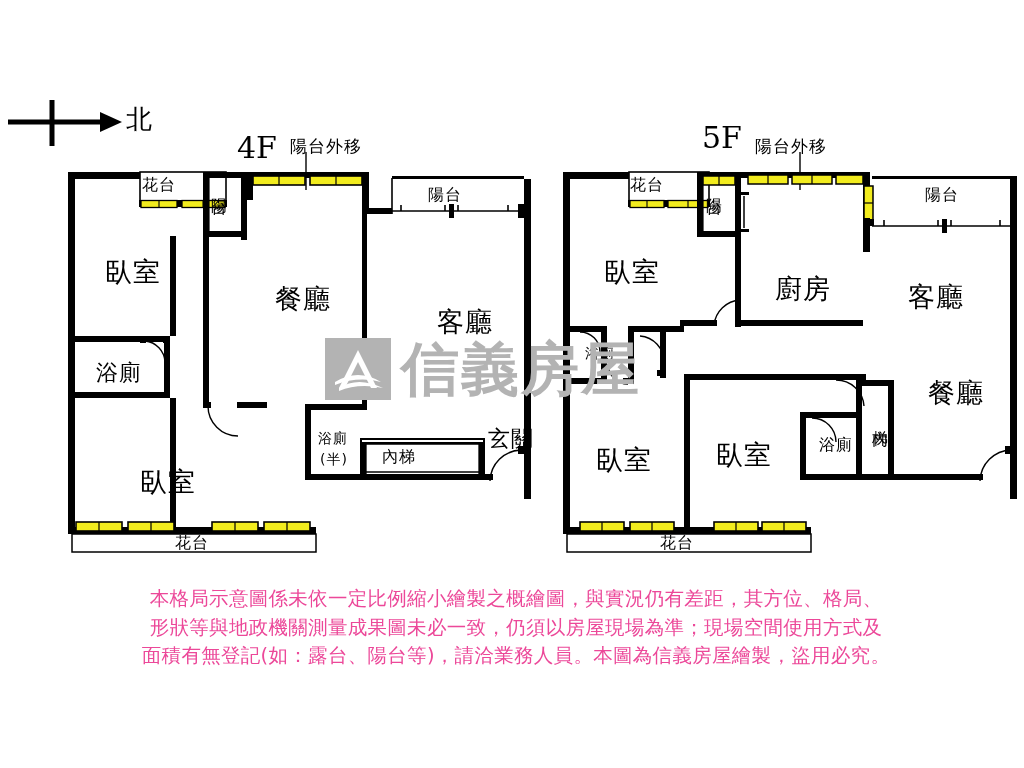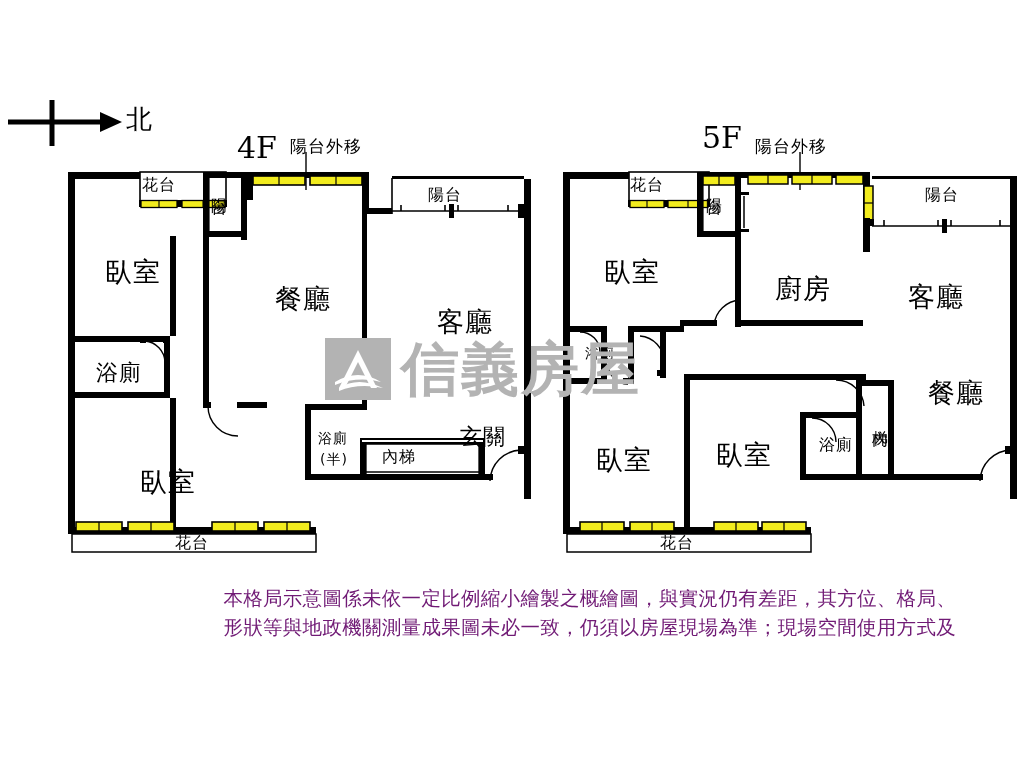--- a/index.html
+++ b/index.html
@@ -23,21 +23,21 @@
   .sz15{font-size:14px;}
   .vert{writing-mode:vertical-rl;text-orientation:upright;letter-spacing:0px;line-height:1.0;}
   .ttl{position:absolute;white-space:nowrap;line-height:1.0;}
   .ttlF{font-family:"DejaVu Serif","Liberation Serif",serif;font-size:30px;}
   .ttlT{font-size:17px;letter-spacing:1px;}
   .north{position:absolute;font-size:26px;line-height:1;}
 
   #disclaimer{
     position:absolute;left:76px;top:585px;width:880px;
     font-size:19.5px;line-height:1.47;letter-spacing:0.3px;
-    color:#701a75;text-align:right;
+    color:#ec4899;text-align:center;
   }
   #disclaimer div{white-space:nowrap;}
 
   
   #wm{position:absolute;left:325px;top:338px;width:370px;height:92px;pointer-events:none;}
   #wmrow{display:flex;align-items:center;gap:10px;}
   #wmmark{width:66px;height:62px;position:relative;}
   #wmtext{font-size:58px;color:#b3b3b3;letter-spacing:2px;line-height:1;font-weight:bold;}
   #wmsub{margin-top:8px;font-size:12.5px;color:#c9c9c9;letter-spacing:3px;white-space:nowrap;}
 </style>
@@ -318,21 +318,21 @@
   <div class="rlabel sz23" style="left:96px;top:362px;">浴廁</div>
   <div class="rlabel sz28" style="left:140px;top:468px;">臥室</div>
   <div class="rlabel sz28" style="left:275px;top:285px;">餐廳</div>
   <div class="rlabel sz28" style="left:437px;top:308px;">客廳</div>
   <div class="rlabel sz17" style="left:142px;top:177px;">花台</div>
   <div class="rlabel sz17 vert" style="left:211px;top:186px;">陽台</div>
   <div class="rlabel sz17" style="left:428px;top:187px;">陽台</div>
   <div class="rlabel sz15" style="left:318px;top:431px;">浴廁</div>
   <div class="rlabel sz15" style="left:320px;top:452px;">(半)</div>
   <div class="rlabel sz17" style="left:382px;top:449px;text-align:right;">內梯</div>
-  <div class="rlabel sz23" style="left:460px;top:428px;font-family:Liberation Mono, monospace;">玄關</div>
+  <div class="rlabel sz23" style="left:488px;top:428px;">玄關</div>
   <div class="rlabel sz17" style="left:175px;top:535px;">花台</div>
 
   <div class="rlabel sz28" style="left:604px;top:258px;">臥室</div>
   <div class="rlabel sz28" style="left:775px;top:248px;margin-top:27px;">廚房</div>
   <div class="rlabel sz28" style="left:908px;top:283px;">客廳</div>
   <div class="rlabel sz28" style="left:928px;top:379px;">餐廳</div>
   <div class="rlabel sz15" style="left:585px;top:346px;">浴廁</div>
   <div class="rlabel sz28" style="left:596px;top:446px;">臥室</div>
   <div class="rlabel sz28" style="left:716px;top:441px;">臥室</div>
   <div class="rlabel sz17" style="left:819px;top:437px;">浴廁</div>
@@ -352,15 +352,16 @@
           <path d="M14 50 Q33 38 58 50 Q33 45 14 53 Z" fill="#ffffff"></path>
         </svg>
       </div>
       <div id="wmtext">信義房屋</div>
     </div>
   </div>
 
   <div id="disclaimer">
     <div>本格局示意圖係未依一定比例縮小繪製之概繪圖，與實況仍有差距，其方位、格局、</div>
     <div>形狀等與地政機關測量成果圖未必一致，仍須以房屋現場為準；現場空間使用方式及</div>
+    <div>面積有無登記(如：露台、陽台等)，請洽業務人員。本圖為信義房屋繪製，盜用必究。</div>
   </div>
 
 </div>
 
 </body></html>

